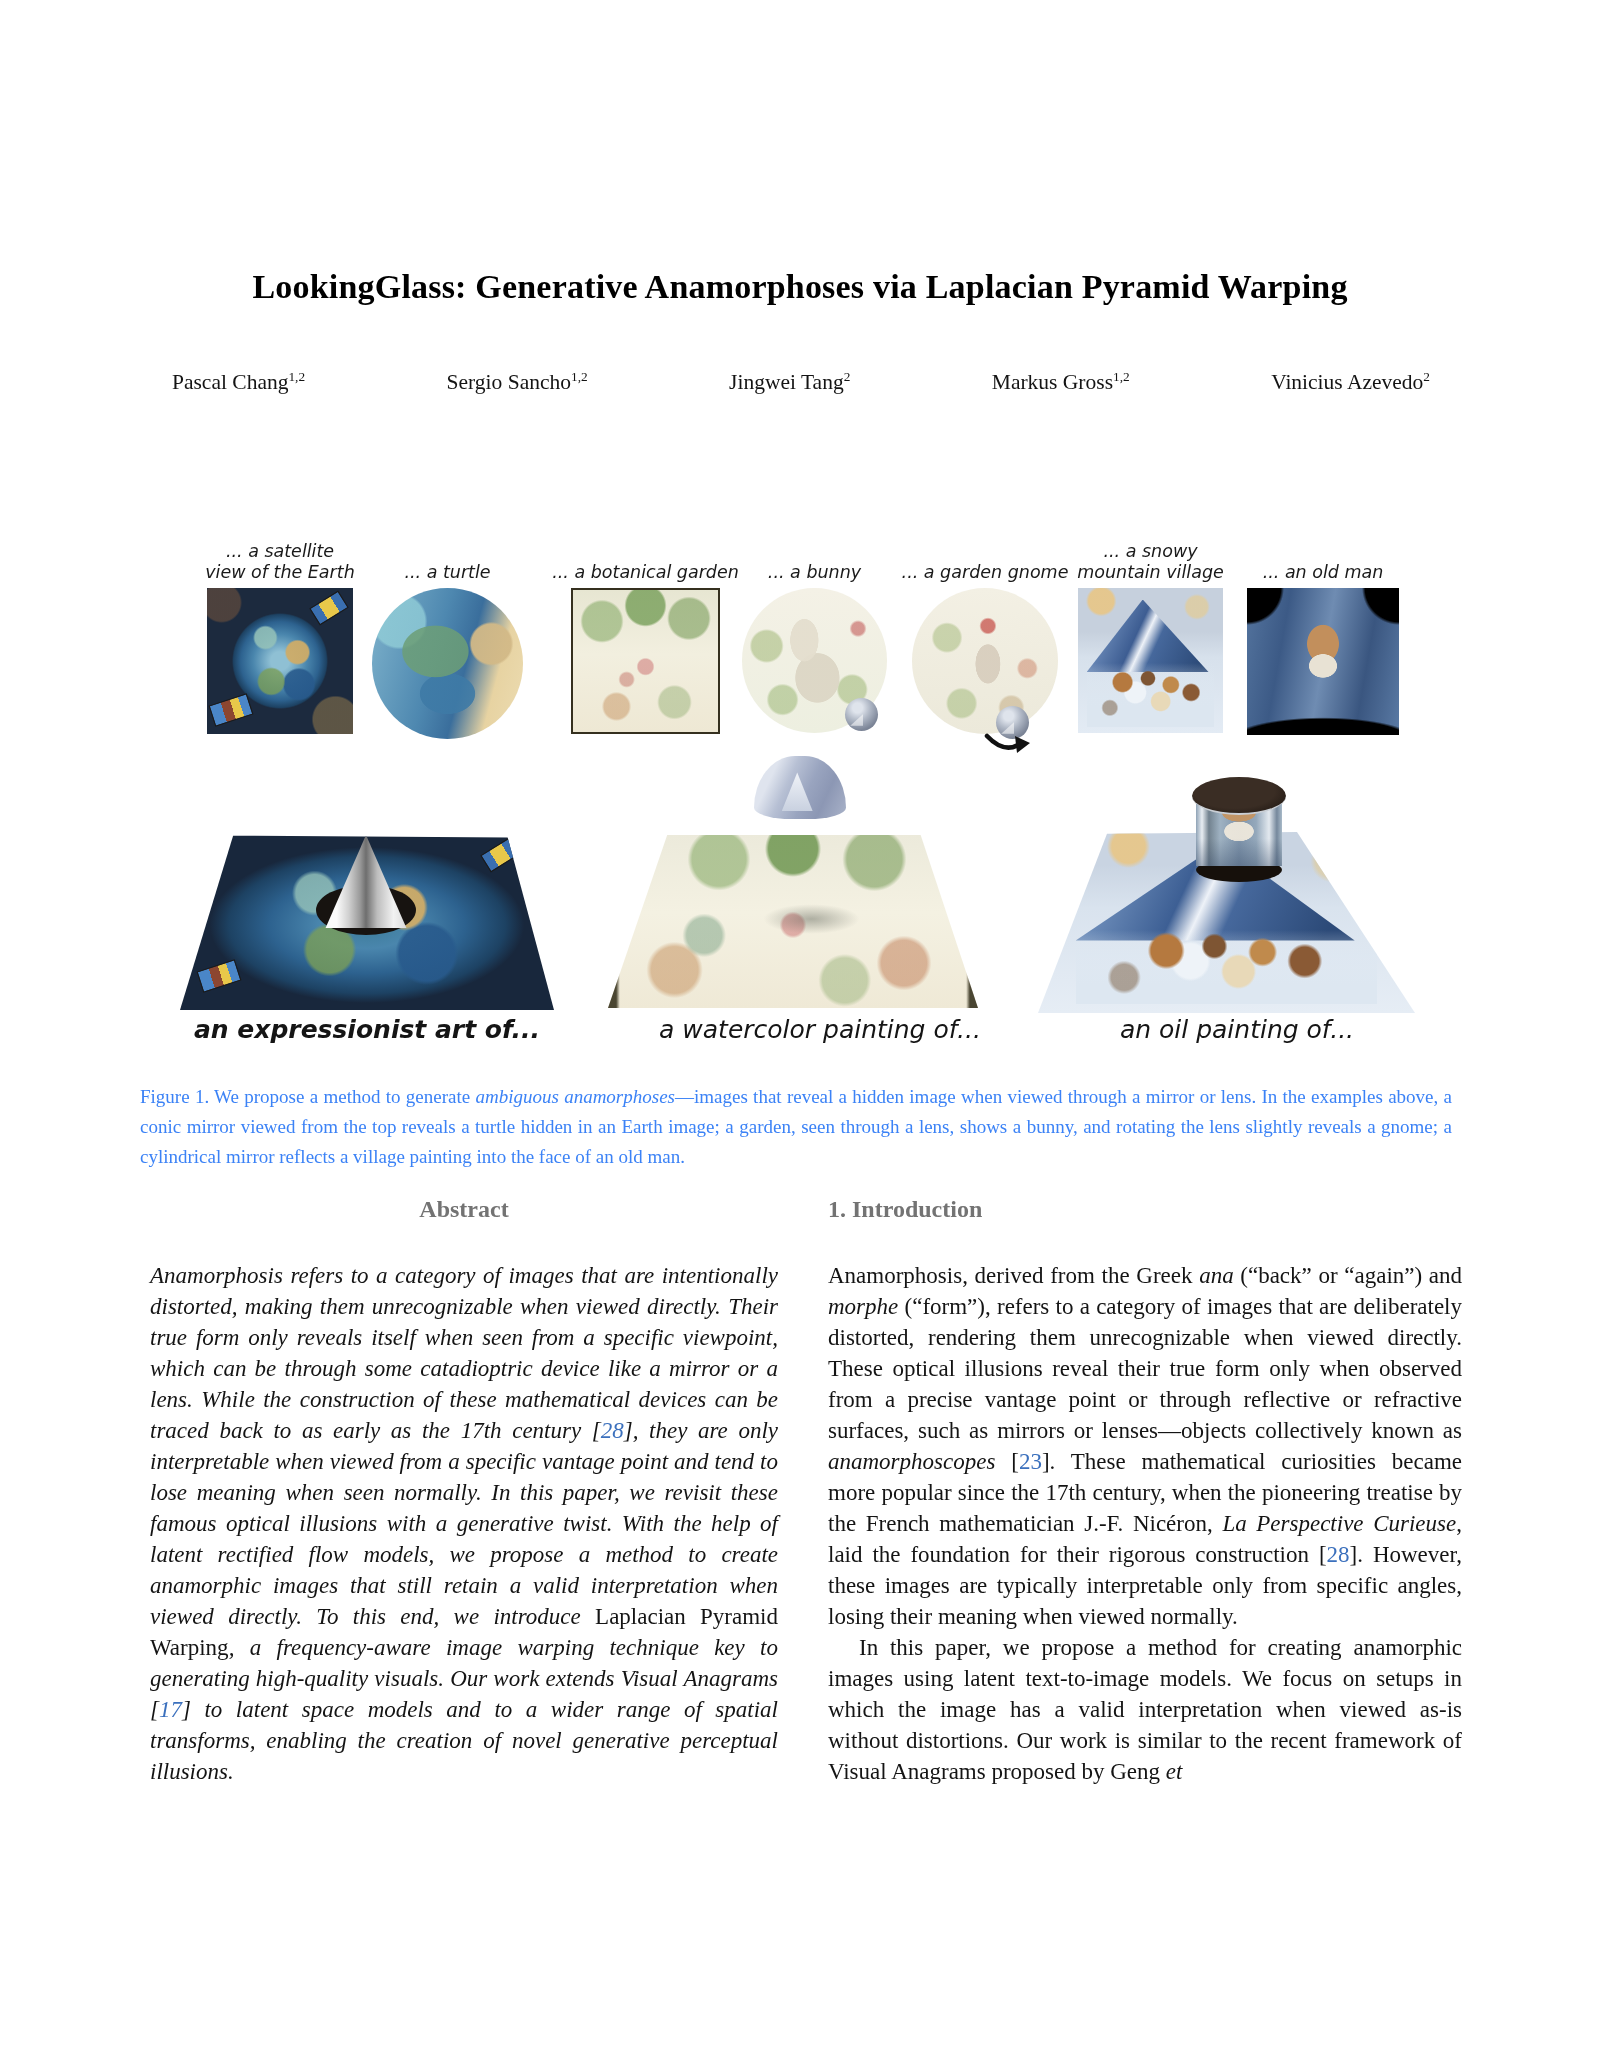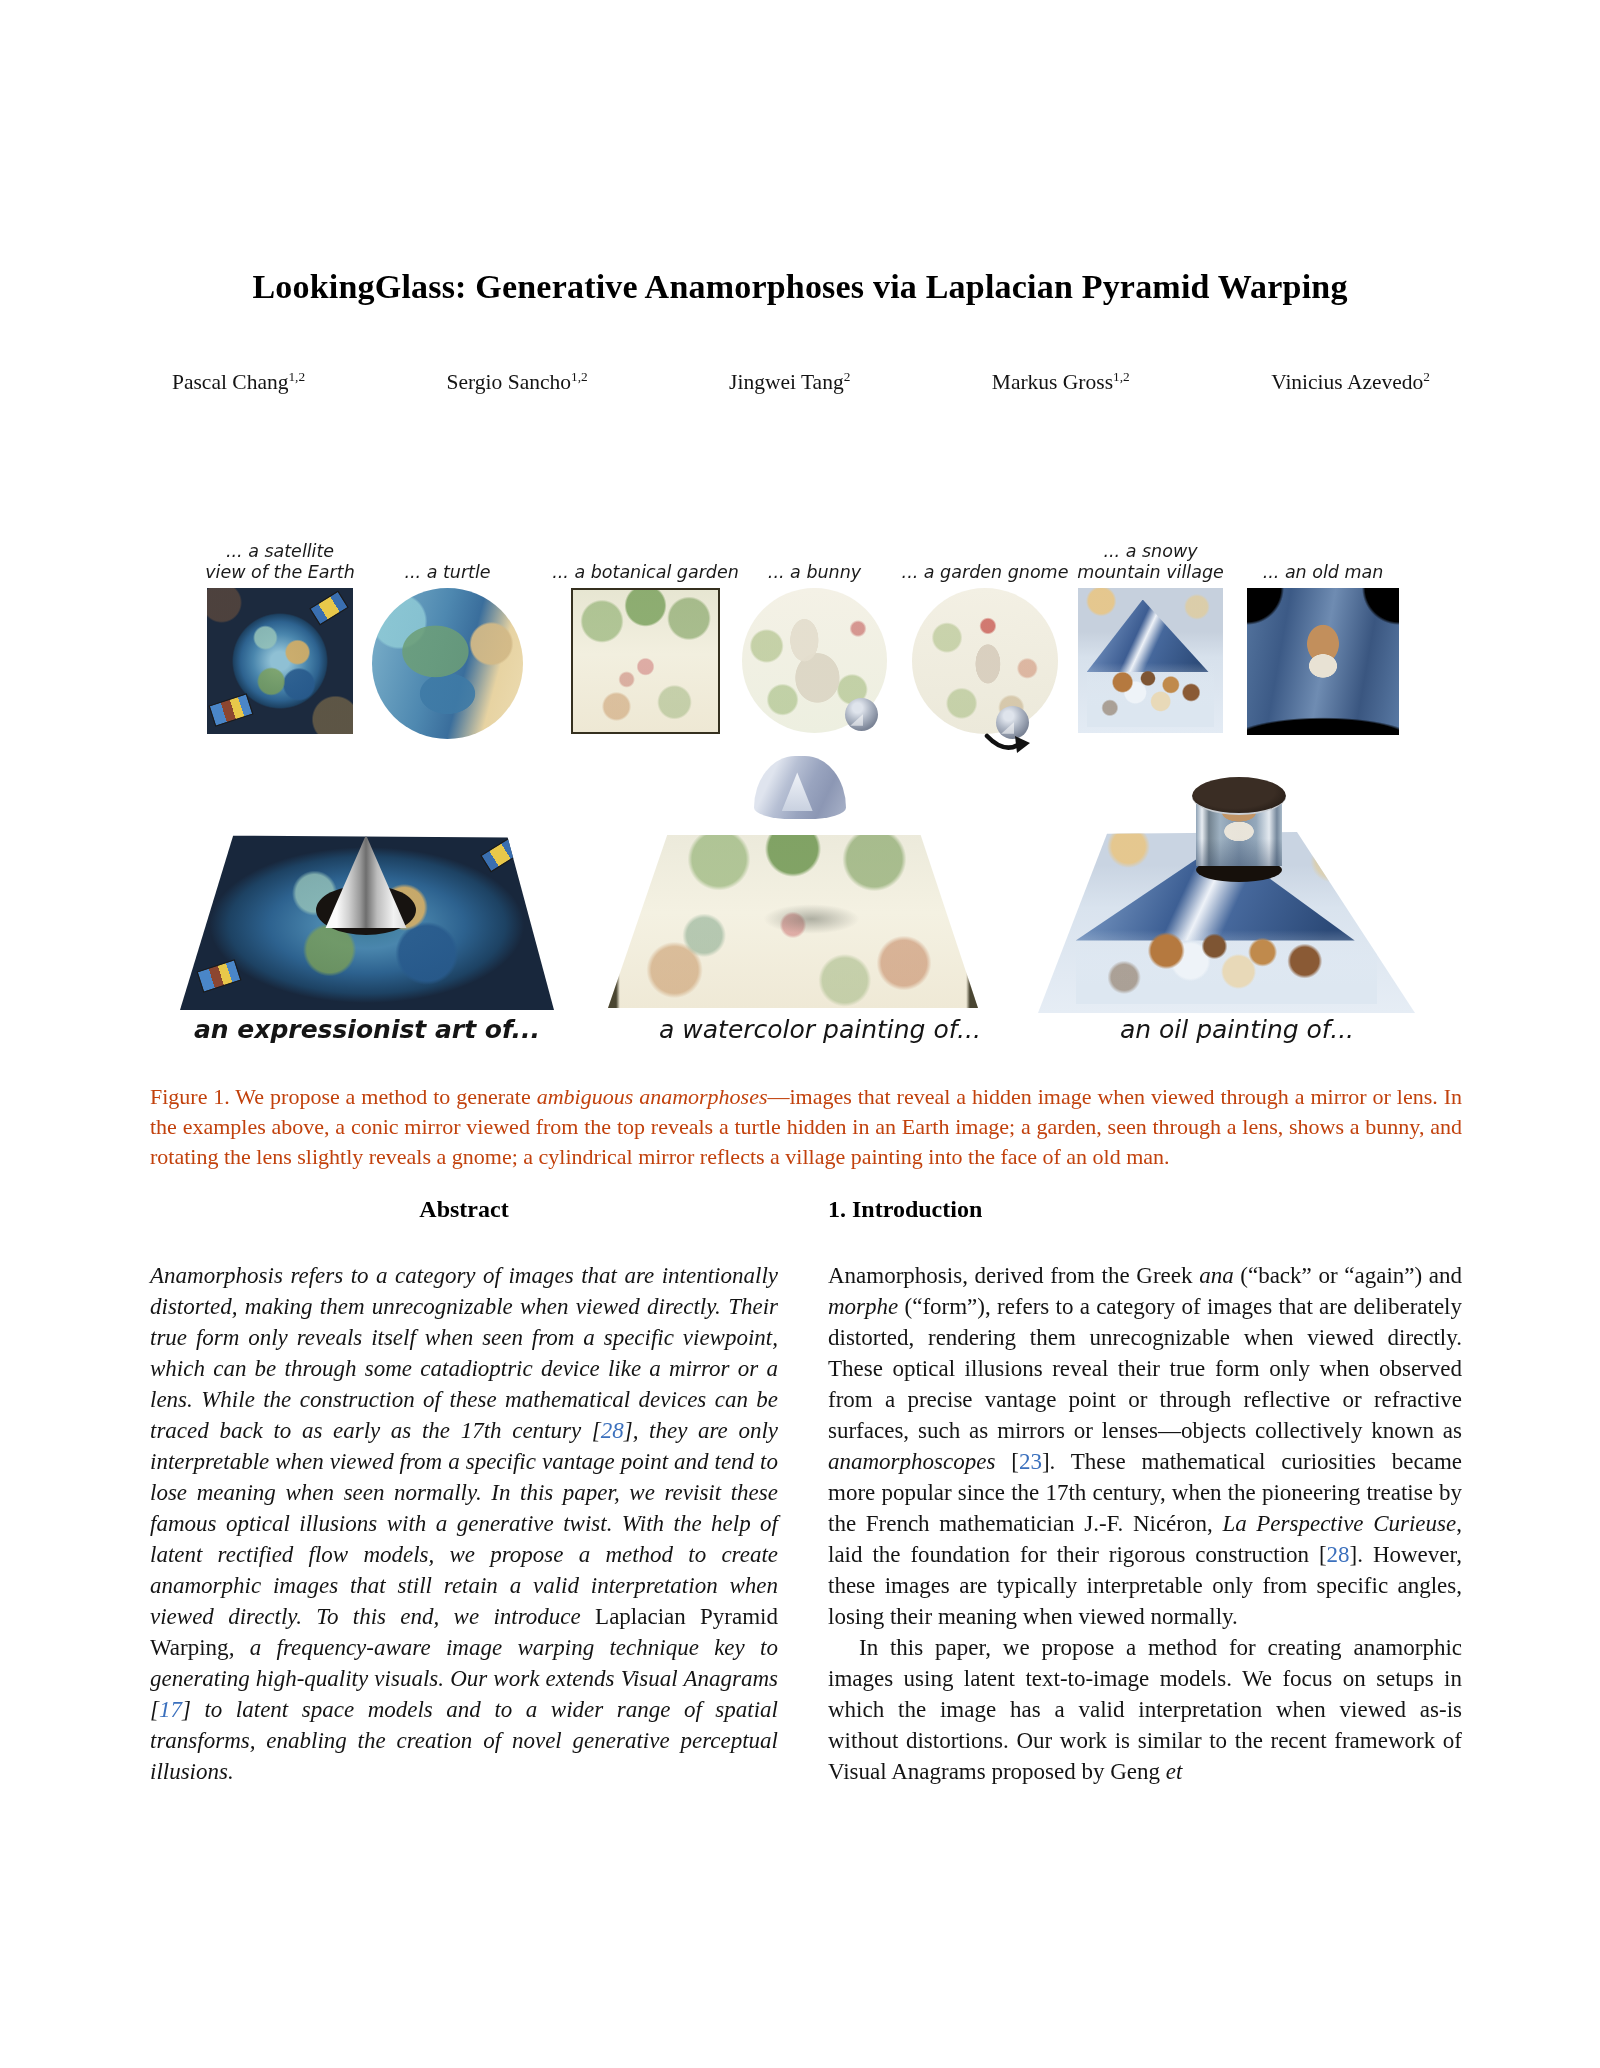--- a/index.html
+++ b/index.html
@@ -179,26 +179,26 @@
       radial-gradient(ellipse 28% 22% at 50% 52%, rgba(238,232,220,.95) 0 60%, transparent 63%),
       linear-gradient(90deg, #8fa3b6 0%, #e8edf2 7%, #72828f 15%, #9fb2c2 28%, #7f94ab 50%, #94a8bb 70%, #e3e9ef 85%, #75889c 94%, #a9bac9 100%); }
   .cyl-top { position:absolute; left:1192px; top:777px; width:94px; height:38px;
     border-radius:50%; background:radial-gradient(ellipse at 45% 40%, #3a2d24 0 55%, #17100c 100%);
     border-bottom:2px solid #c9ced4; }
 
   .scene-caption { position:absolute; top:1015px; text-align:center;
     font-family:"DejaVu Sans", sans-serif; font-style:italic; font-size:25px; color:#151515; }
 
   
-  .figcaption { position:absolute; left:150px; width:1312px; top:1082px;
-    font-size:22px; line-height:30px; text-align:justify; color:#c2410c; }
+  .figcaption { position:absolute; left:140px; width:1312px; top:1082px;
+    font-size:19px; line-height:30px; text-align:justify; color:#3b82f6; }
   .col { position:absolute; top:1196px; }
   .col-left  { left:150px; width:628px; }
   .col-right { left:828px; width:634px; }
-  .col h2 { font-size:24px; font-weight:bold; color:#000000; margin-bottom:37px; }
+  .col h2 { font-size:24px; font-weight:bold; color:#737373; margin-bottom:37px; }
   .col-left h2 { text-align:center; }
   .body-par { font-size:23px; line-height:31px; text-align:justify; }
   .abstract-par { font-style:italic; }
   .indent { text-indent:31px; }
   .seg-cite { color:var(--cite); }
   .seg-i { font-style:italic; }
   .seg-r { font-style:normal; }
 </style>
 </head>
 <body>

